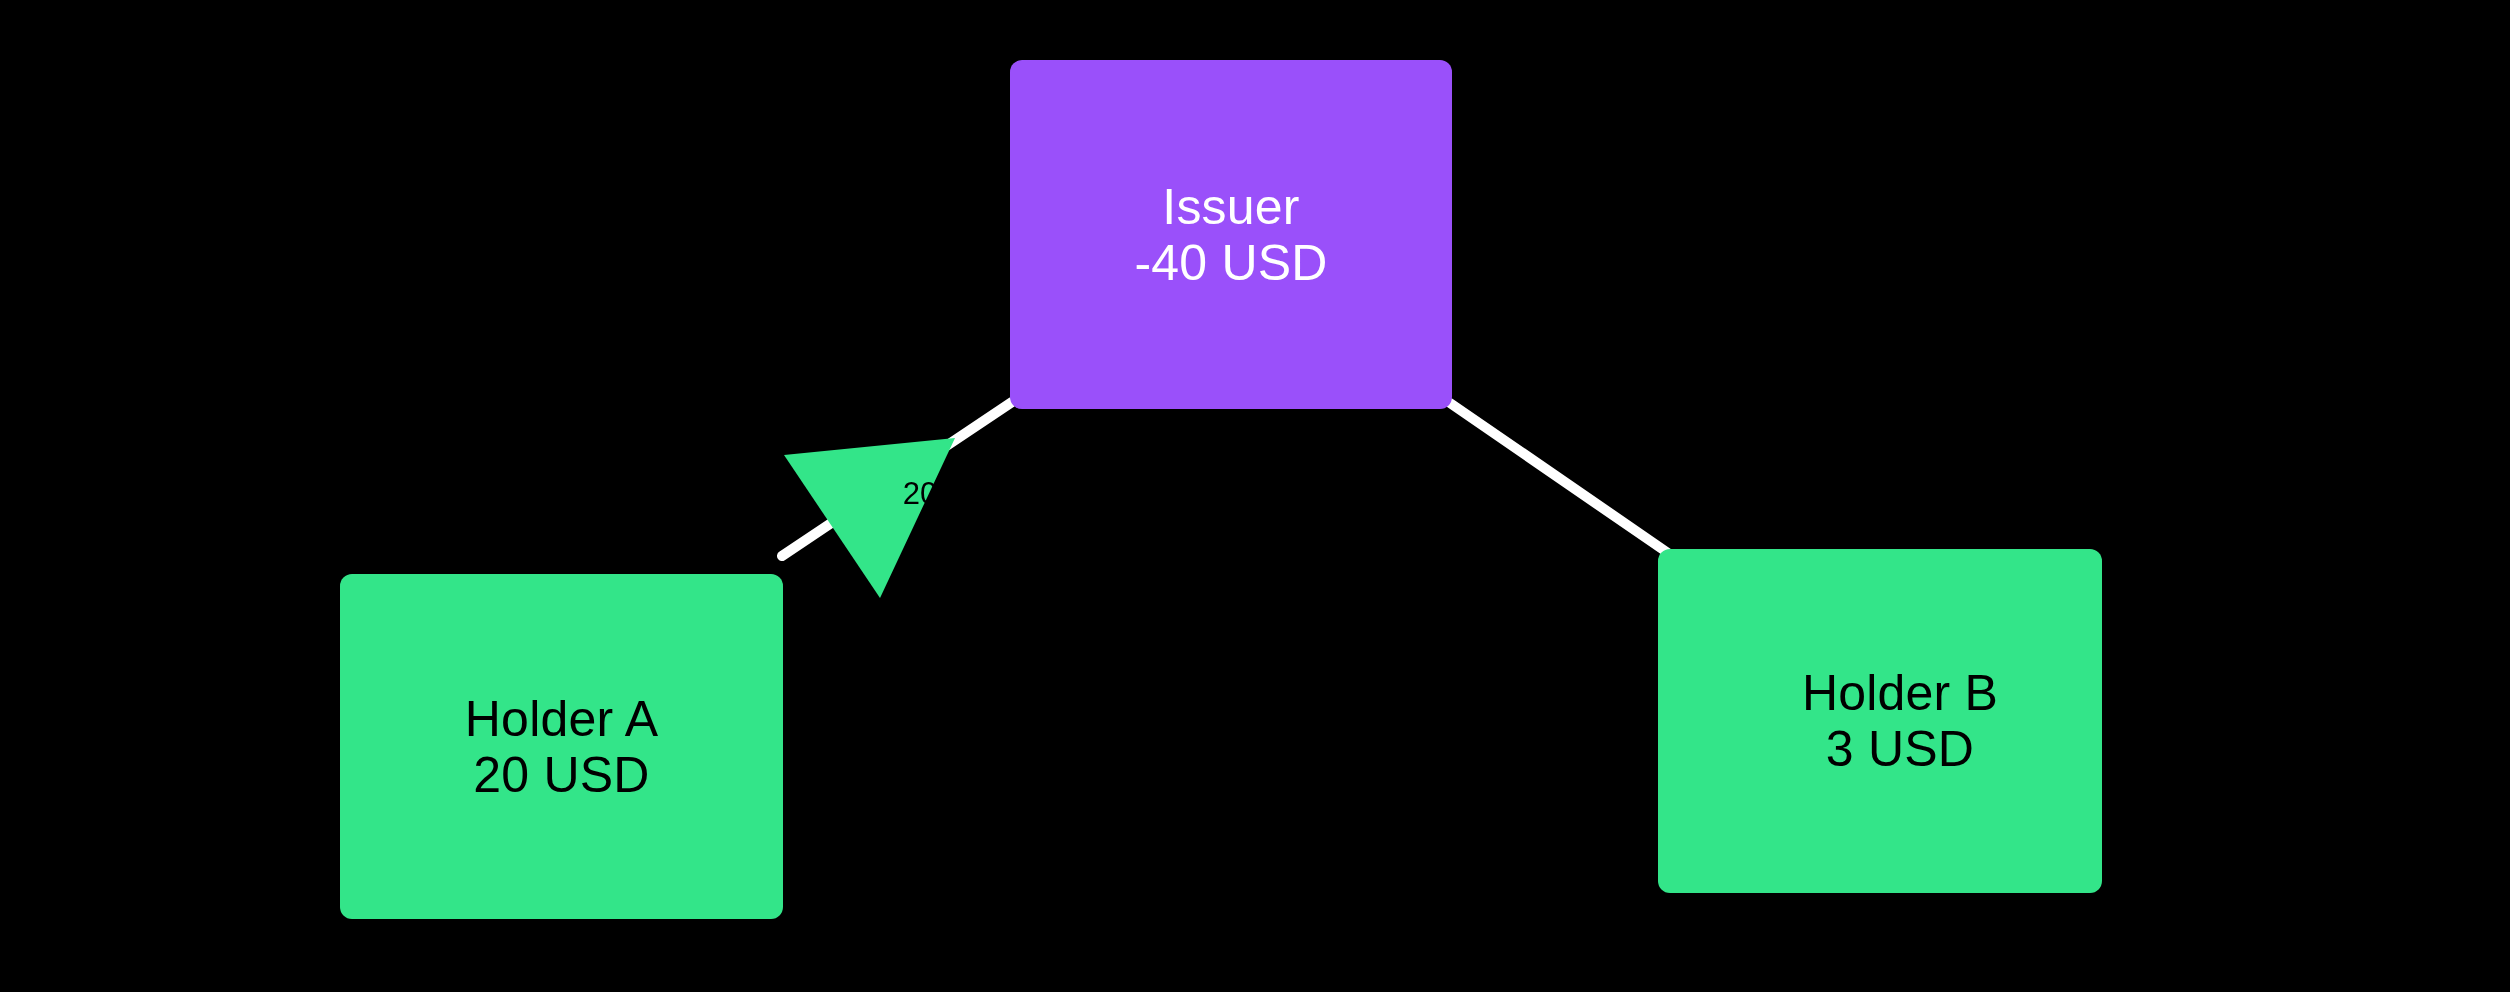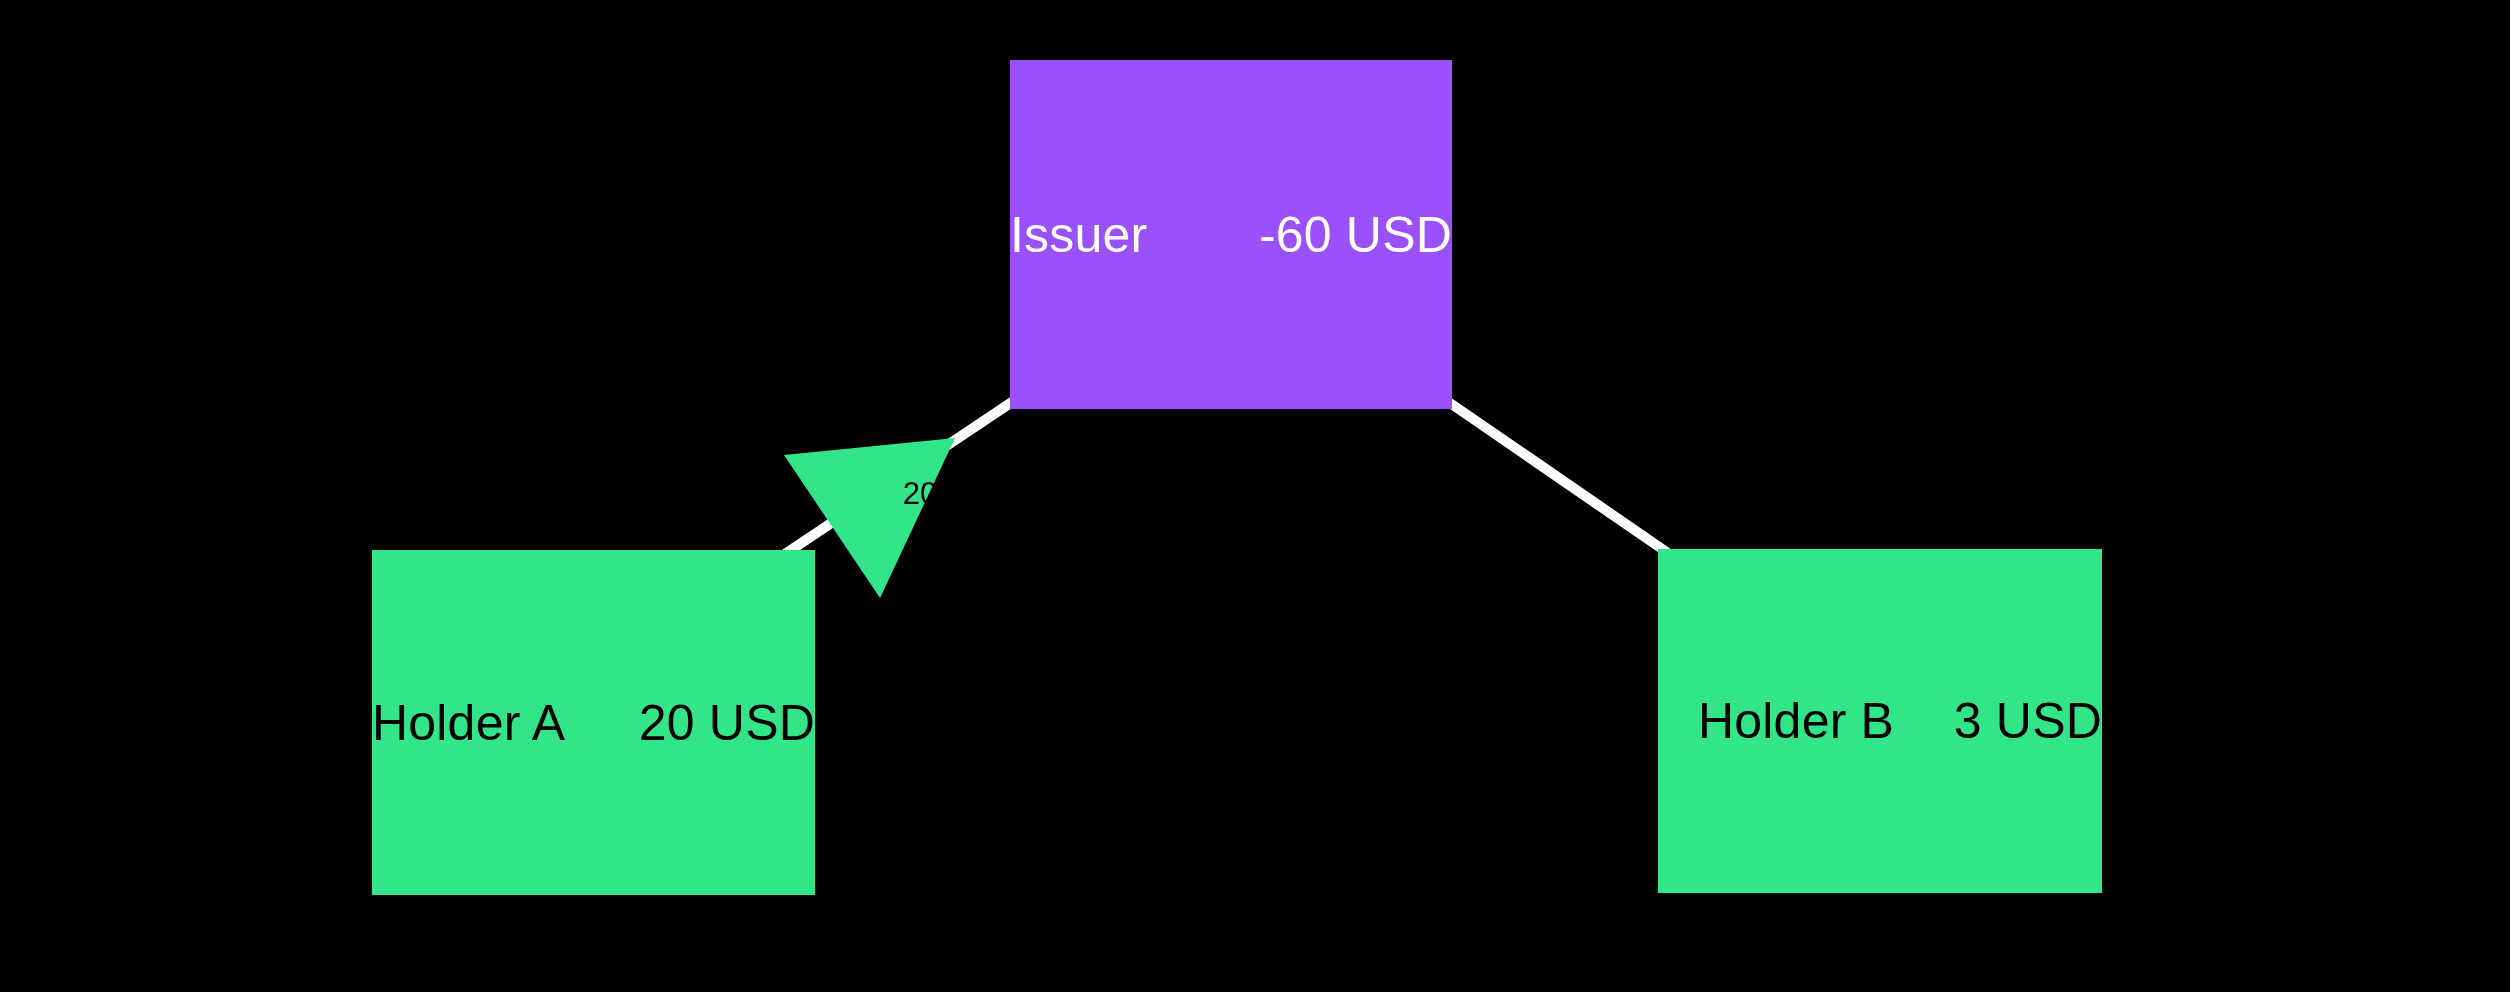--- a/index.html
+++ b/index.html
@@ -22,51 +22,51 @@
     position: absolute;
     left: 0;
     top: 0;
     width: 2510px;
     height: 992px;
     pointer-events: none;
   }
   .node {
     position: absolute;
     display: flex;
-    flex-direction: row;
+    flex-direction: column;
     align-items: center;
-    justify-content: space-between;
+    justify-content: center;
     box-sizing: border-box;
     line-height: 1.12;
     letter-spacing: 0.2px;
+    border-radius: 12px;
   }
   .node .line1,
   .node .line2 {
     display: block;
     white-space: pre;
     text-align: center;
   }
   #node-issuer {
     left: 1010px;
     top: 60px;
     width: 442px;
     height: 349px;
     background: #9a50fa;
     color: #ffffff;
     font-size: 50px;
   }
   #node-holder-a {
     left: 340px;
-    top: 550px;
+    top: 574px;
     width: 443px;
     height: 345px;
     background: #33e589;
     color: #000000;
     font-size: 50px;
-    margin-left: 32px;
   }
   #node-holder-b {
     left: 1658px;
     top: 549px;
     width: 444px;
     height: 344px;
     background: #33e589;
     color: #000000;
     font-size: 50px;
     padding-left: 40px;
@@ -92,21 +92,21 @@
 <div id="canvas">
 
   <svg id="edge-layer" viewBox="0 0 2510 992" width="2510" height="992" xmlns="http://www.w3.org/2000/svg">
     <line x1="782" y1="556" x2="1012" y2="402" stroke="#ffffff" stroke-width="10" stroke-linecap="round"></line>
     <line x1="1450" y1="403" x2="1668" y2="553" stroke="#ffffff" stroke-width="10" stroke-linecap="round"></line>
     <polygon points="784,455 955,438 880,598" fill="#33e589"></polygon>
   </svg>
 
   <div class="node" id="node-issuer">
     <span class="line1">Issuer</span>
-    <span class="line2">-60 USD</span>
+    <span class="line2">-40 USD</span>
   </div>
 
   <div class="node" id="node-holder-a">
     <span class="line1">Holder A</span>
     <span class="line2">20 USD</span>
   </div>
 
   <div class="node" id="node-holder-b">
     <span class="line1">Holder B</span>
     <span class="line2">3 USD</span>

